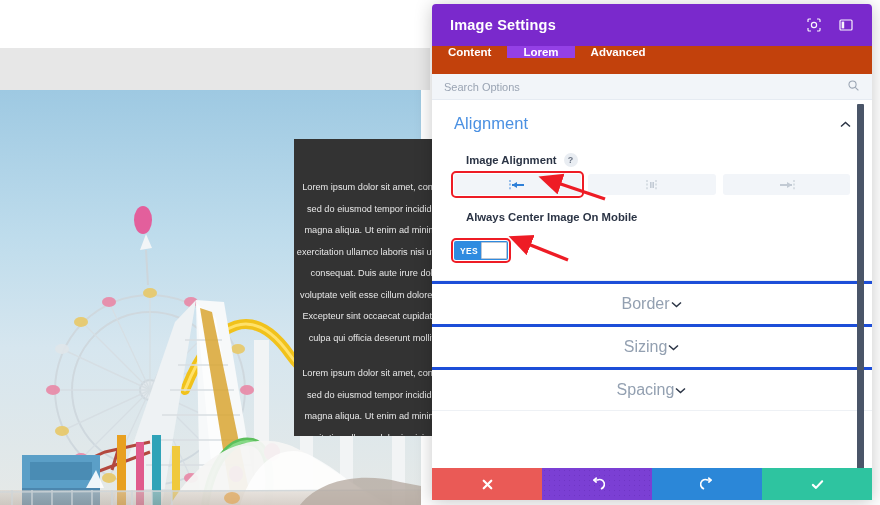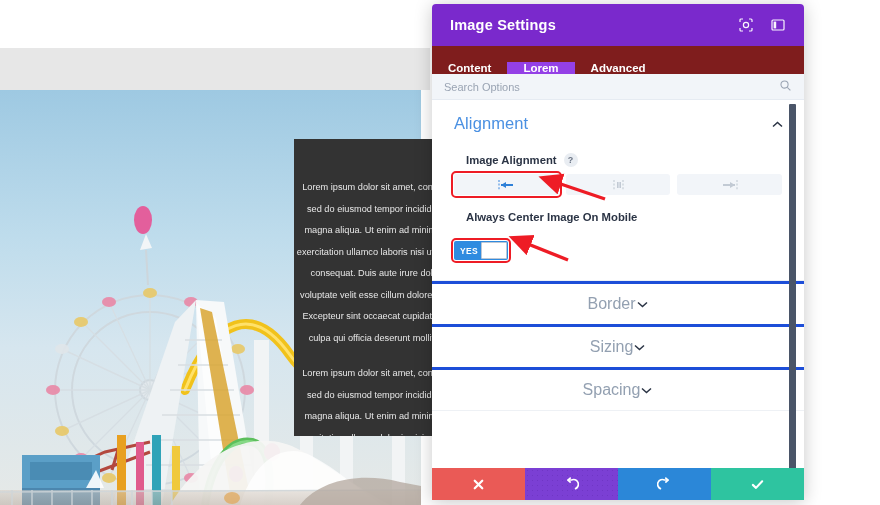--- a/index.html
+++ b/index.html
@@ -33,41 +33,41 @@
   .text-module p {
     color:#e8e8e8; font-size:9.2px; line-height:21.5px;
     text-align:center; margin:0 0 14px 0;
     font-family:"Liberation Sans", sans-serif;
     white-space:normal;
   }
   .text-module p:last-child { margin-bottom:0; }
 
   
   .panel {
-    position:absolute; left:432px; top:4px; width:372px; height:496px;
+    position:absolute; left:432px; top:4px; width:440px; height:496px;
     background:#ffffff;
     box-shadow:0 2px 18px rgba(0,0,0,0.22);
     border-radius:4px 4px 0 0;
     overflow:hidden;
     display:flex; flex-direction:column;
   }
   .panel-header {
     height:42px; background:#7A29CC;
     display:flex; align-items:center; padding:0 18px;
     flex:0 0 auto;
   }
   .panel-title {
     color:#ffffff; font-size:14.5px; font-weight:bold; letter-spacing:0.2px;
     flex:1 1 auto;
   }
   .header-icons { display:flex; align-items:center; gap:16px; }
   .hdr-icon { width:16px; height:16px; opacity:0.95; cursor:pointer; display:block; }
 
   .tabs {
-    height:28px; background:#7f1d1d; display:flex; align-items:flex-end; flex:0 0 auto;
+    height:28px; background:#c2410c; display:flex; align-items:flex-start; flex:0 0 auto;
   }
   .tab {
     display:flex; align-items:center; padding:0 16px;
     color:#ffffff; font-size:11.5px; font-weight:bold; cursor:pointer;
   }
   .tab.active { background:#9440E6; }
 
   .searchbar {
     height:26px; background:#f2f5f9; border-bottom:1px solid #e6ebf2;
     display:flex; align-items:center; padding:8px 12px; flex:0 0 auto;

